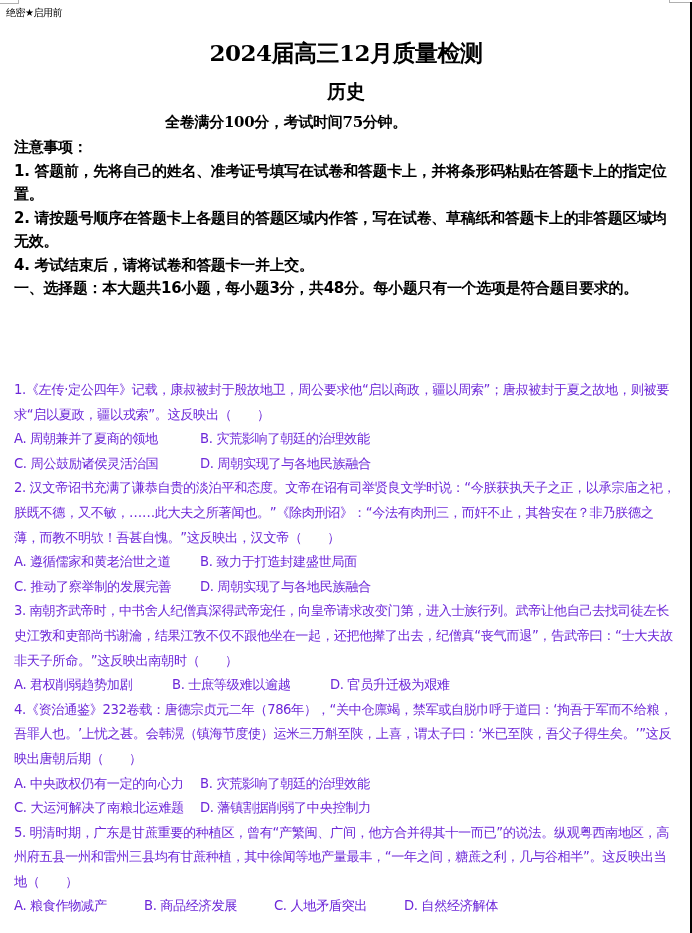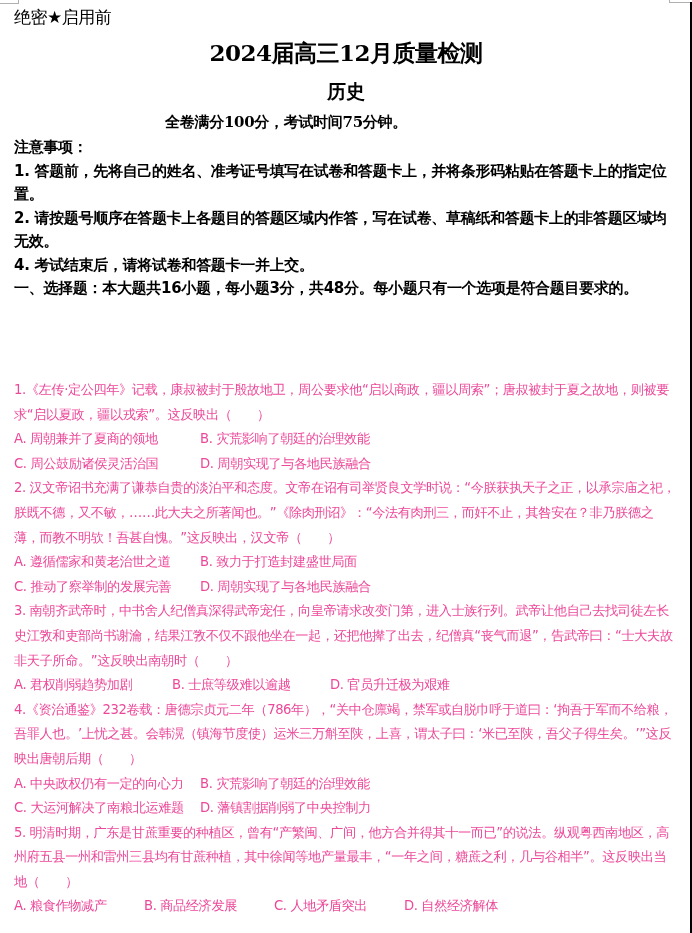--- a/index.html
+++ b/index.html
@@ -13,21 +13,21 @@
       border-right: 1px solid #b0b0b0; border-bottom: 1px solid #b0b0b0;
     }
     .corner-tr {
       position: absolute; right: 0; top: 0; width: 22px; height: 2px;
       border-left: 1px solid #b0b0b0; border-bottom: 1px solid #b0b0b0;
     }
     .right-edge {
       position: absolute; right: 0; top: 2px; width: 2px; height: 931px; background: #000;
     }
     .secret {
-      position: absolute; left: 14px; top: 6px; font-size: 17px;
+      position: absolute; left: 6px; top: 6px; font-size: 10px;
       font-family: "DejaVu Sans", sans-serif; letter-spacing: -0.5px;
     }
     .title {
       position: absolute; left: 0; width: 692px; text-align: center; top: 38px;
       font-size: 23px; font-weight: bold; letter-spacing: -0.5px;
     }
     .subject {
       position: absolute; left: 0; width: 692px; text-align: center; top: 79px;
       font-size: 19px; font-weight: bold;
     }
@@ -37,21 +37,21 @@
     }
     .notice {
       position: absolute; left: 14px; width: 662px; top: 136px;
       font-size: 15px; font-weight: bold; line-height: 23.5px;
       letter-spacing: -0.3px; font-family: "DejaVu Sans", sans-serif;
     }
     .notice p { margin: 0; }
     .questions {
       position: absolute; left: 14px; width: 664px; top: 378px;
       font-size: 13.2px; line-height: 24.6px; letter-spacing: -0.4px;
-      font-family: "DejaVu Sans", sans-serif; color: #ec4899;
+      font-family: "DejaVu Sans", sans-serif; color: #6d28d9;
     }
     .q { margin: 0; }
     .q p { margin: 0; }
     .opts { display: flex; }
     .opt { white-space: nowrap; }
     .opts2 .opt:first-child { width: 186px; }
     .opts4 .opt:nth-child(1) { width: 158px; }
     .opts4 .opt:nth-child(2) { width: 158px; }
     .opts4 .opt:nth-child(3) { width: 158px; }
     .opts4.q5 .opt:nth-child(1) { width: 130px; }

